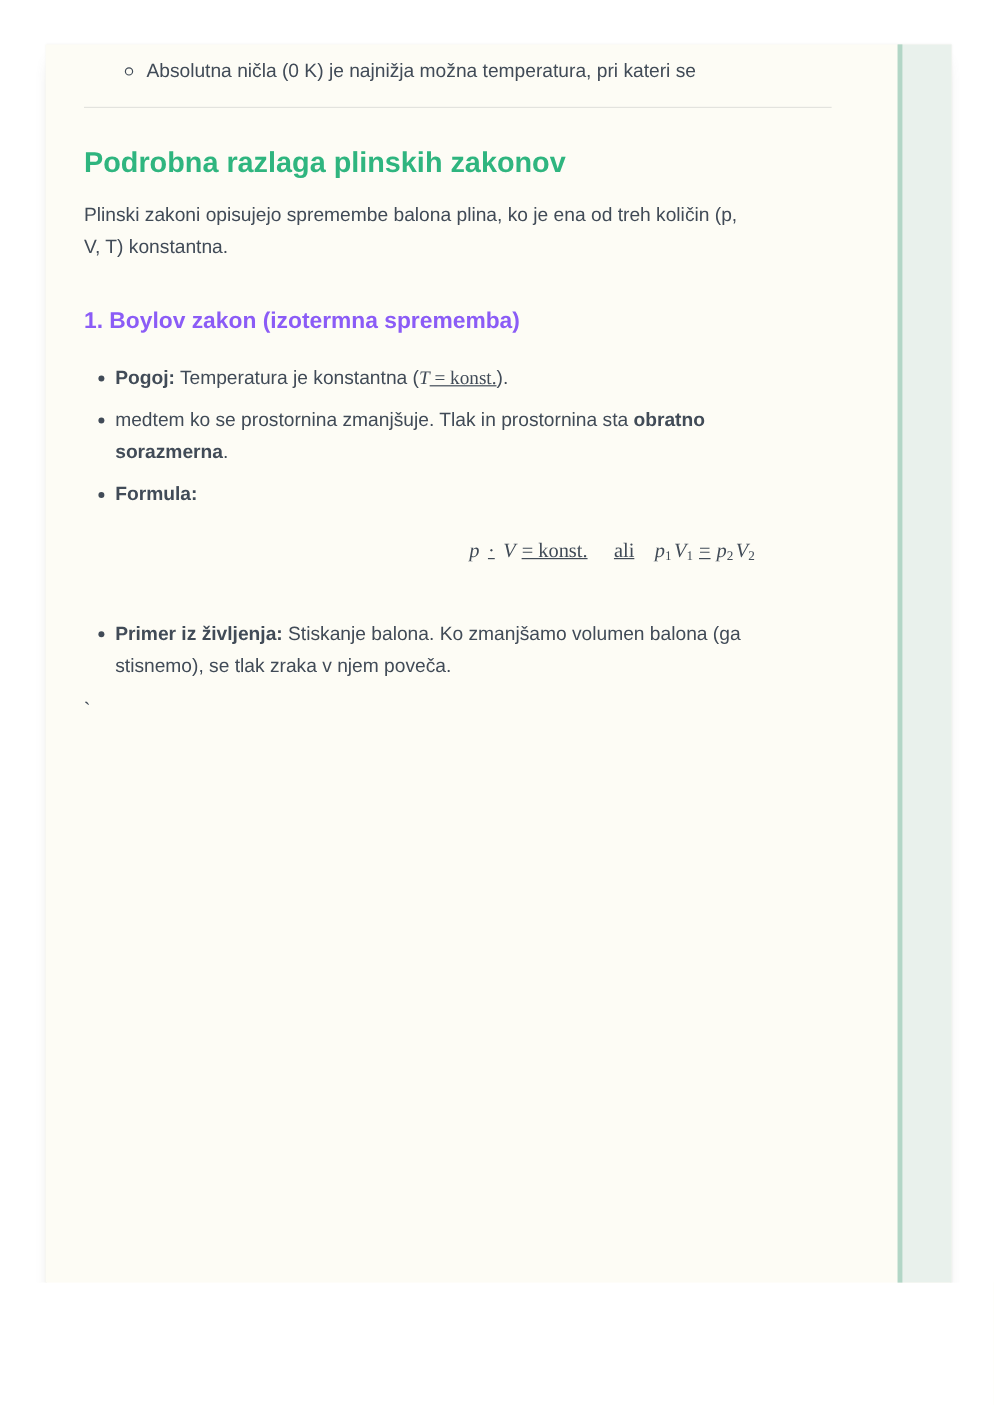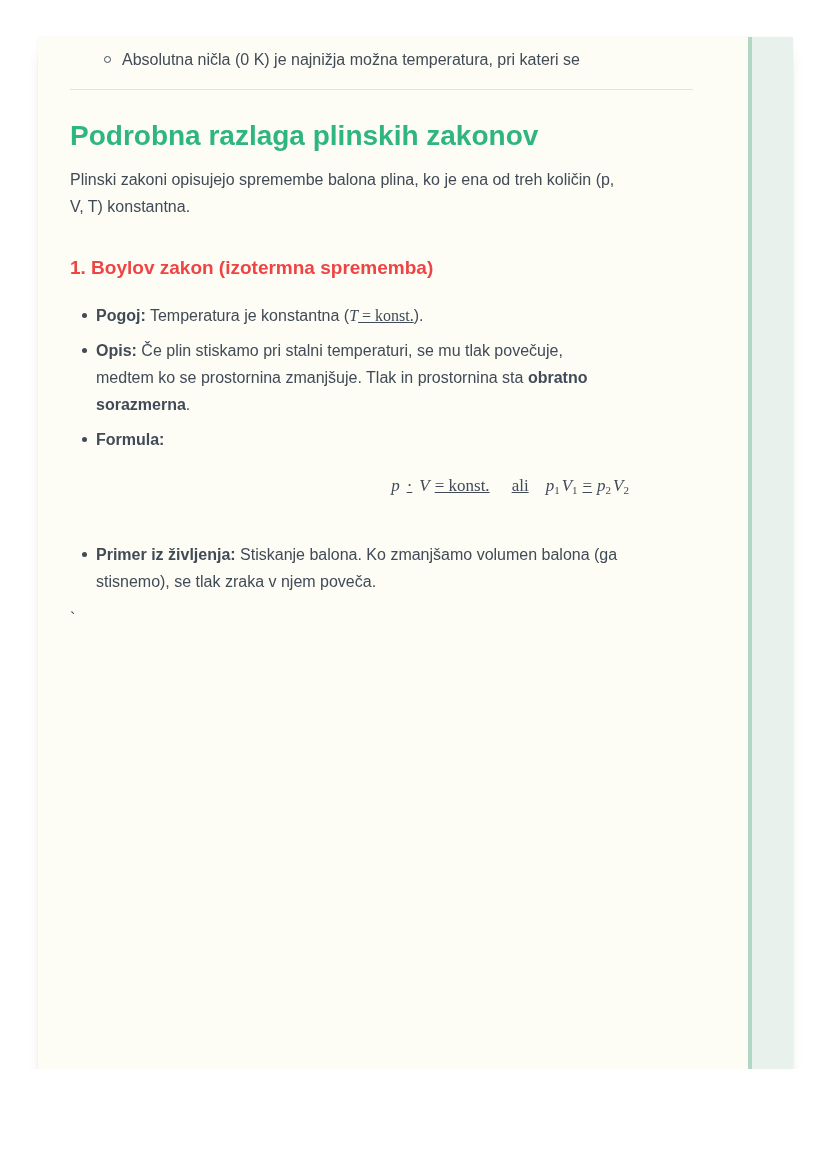--- a/index.html
+++ b/index.html
@@ -66,29 +66,29 @@
   b, .bold { font-weight:700; }
 
   .divider {
     border:none; height:1px;
     background:#e3e3de;
     margin:16px 0 0 0;
   }
 
   h1 {
     margin-top:29px;
-    font-size:28px; line-height:33px;
+    font-size:24px; line-height:33px;
     font-weight:700; color:#2fb57f;
   }
   .intro-par { margin-top:14px; }
 
   h2 {
     margin-top:35px;
     font-size:19px; line-height:26px;
-    font-weight:700; color:#ef4444;
+    font-weight:700; color:#8b5cf6;
   }
 
   .main-list { margin-top:21px; }
 
   
   .mi {
     font-family:"Liberation Serif", serif;
     font-style:italic;
   }
   .mup {
@@ -164,21 +164,20 @@
           <div class="li-text">
             <span class="line"><b>Pogoj:</b><span> Temperatura je konstantna (</span><span class="mi">T</span><span class="mup"> = konst.</span><span>).</span></span>
           </div>
         </li>
 
         <li>
           <span class="marker-col">
               <span class="dot-marker"></span>
             </span>
           <div class="li-text">
-            <span class="line"><b>Opis:</b><span> Če plin stiskamo pri stalni temperaturi, se mu tlak povečuje,</span></span>
             <span class="line"><span>medtem ko se prostornina zmanjšuje. Tlak in prostornina sta </span><b>obratno</b></span>
             <span class="line"><b>sorazmerna</b><span>.</span></span>
           </div>
         </li>
 
         <li>
           <span class="marker-col">
               <span class="dot-marker"></span>
             </span>
           <div class="li-text">

